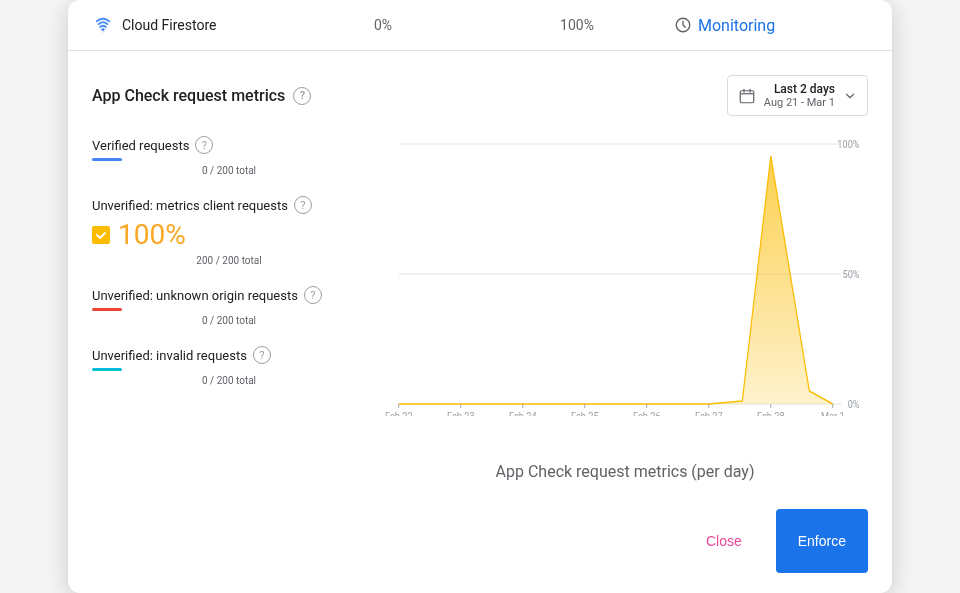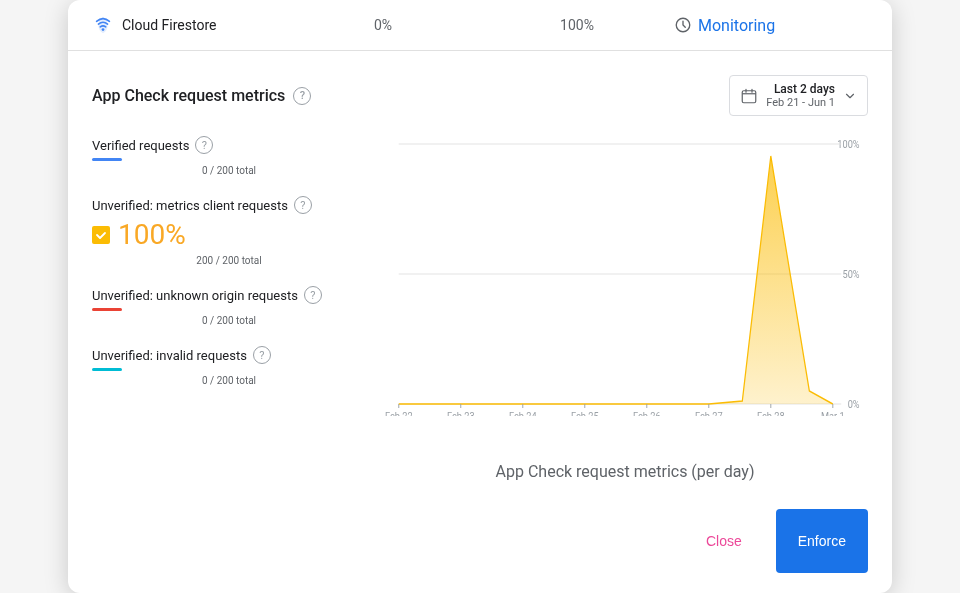--- a/index.html
+++ b/index.html
@@ -263,21 +263,21 @@
         <span class="help-icon">?</span>
       </div>
       <div class="date-range">
         <svg width="18" height="18" viewBox="0 0 24 24" fill="none">
           <rect x="3" y="5" width="18" height="16" rx="2" stroke="#5f6368" stroke-width="1.6"></rect>
           <path d="M3 9h18" stroke="#5f6368" stroke-width="1.6"></path>
           <path d="M8 3v4M16 3v4" stroke="#5f6368" stroke-width="1.6" stroke-linecap="round"></path>
         </svg>
         <div class="date-range-text">
           <span class="date-range-label">Last 2 days</span>
-          <span class="date-range-sub">Feb 21 - Jun 1</span>
+          <span class="date-range-sub">Aug 21 - Mar 1</span>
         </div>
         <svg width="14" height="14" viewBox="0 0 24 24" fill="none">
           <path d="M6 9l6 6 6-6" stroke="#5f6368" stroke-width="2" stroke-linecap="round" stroke-linejoin="round"></path>
         </svg>
       </div>
     </div>
 
     <div class="chart-layout">
 
       <div class="metrics-panel">

